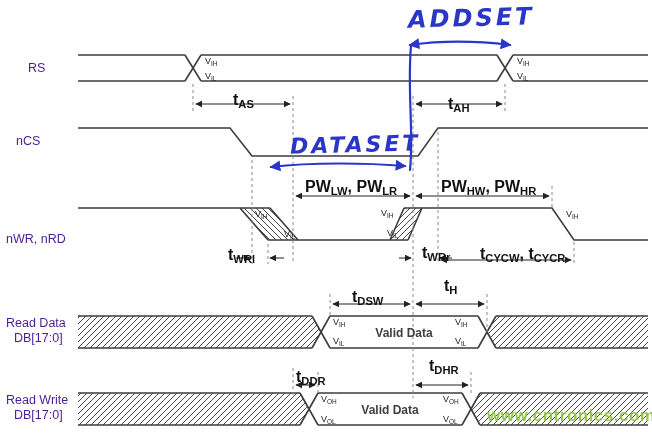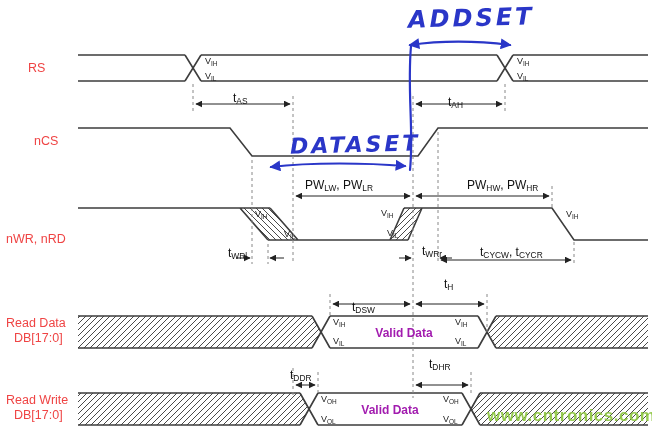--- a/index.html
+++ b/index.html
@@ -3,26 +3,26 @@
 <meta charset="utf-8">
 <style>
   :root{
     --signal:#3d3d3d; --annotation:#2a36c8; --watermark:#8CC63E;
     --hatch:#4a4a4a; --measure:#222222; --dashed:#888888;
   }
   body{margin:0;background:#ffffff;}
   .stage{position:relative;width:652px;height:436px;background:#fff;overflow:hidden;
          font-family:"Liberation Sans",sans-serif;}
   .stage svg{position:absolute;left:0;top:0;}
-  .lbl{position:absolute;font-size:12.5px;color:#ef4444;white-space:nowrap;}
+  .lbl{position:absolute;font-size:12.5px;color:#4c1d95;white-space:nowrap;}
   .lvl{position:absolute;font-size:9px;color:#1c1c1c;white-space:nowrap;line-height:1;}
   .lvl sub{font-size:0.72em;vertical-align:-0.25em;}
-  .tlbl{position:absolute;font-size:12px;color:#111;white-space:nowrap;line-height:1;}
+  .tlbl{position:absolute;font-size:16px;color:#111;white-space:nowrap;line-height:1;font-weight:bold;}
   .tlbl sub{font-size:0.7em;vertical-align:-0.25em;letter-spacing:0;}
-  .valid{position:absolute;transform:translate(-50%,-50%);font-weight:700;font-size:12px;color:#a21caf;}
+  .valid{position:absolute;transform:translate(-50%,-50%);font-weight:700;font-size:12px;color:#404040;}
   .anno{position:absolute;color:var(--annotation);font-style:italic;font-weight:700;
         letter-spacing:3px;font-family:"DejaVu Sans",sans-serif;transform:rotate(-1.5deg);}
   .anno.addset{font-size:24px;}
   .anno.dataset{font-size:22px;}
   .watermark{position:absolute;color:var(--watermark);font-weight:700;font-size:17px;
              letter-spacing:0.5px;opacity:0.9;}
 </style>
 </head>
 <body>
 
@@ -106,21 +106,21 @@
     </g>
 
     <g stroke="var(--annotation)" stroke-width="2.2" fill="none" stroke-linecap="round">
       <path d="M410,45 C445,40 478,41 510,45" marker-start="url(#arrB)" marker-end="url(#arrB)"></path>
       <path d="M411,46 C407,92 414,130 410,170"></path>
       <path d="M271,167 C312,162 368,163 405,166" marker-start="url(#arrB)" marker-end="url(#arrB)"></path>
     </g>
   </svg>
 
   <div class="lbl" style="left:28px;top:61px">RS</div>
-  <div class="lbl" style="left:34px;top:134px">nCS</div>
+  <div class="lbl" style="left:16px;top:134px">nCS</div>
   <div class="lbl" style="left:6px;top:232px">nWR, nRD</div>
   <div class="lbl" style="left:6px;top:316px">Read Data</div>
   <div class="lbl" style="left:14px;top:331px">DB[17:0]</div>
   <div class="lbl" style="left:6px;top:393px">Read Write</div>
   <div class="lbl" style="left:14px;top:408px">DB[17:0]</div>
 
   <div class="lvl" style="left:205px;top:57px"><span>V</span><sub>IH</sub></div>
   <div class="lvl" style="left:205px;top:72px"><span>V</span><sub>IL</sub></div>
   <div class="lvl" style="left:517px;top:57px"><span>V</span><sub>IH</sub></div>
   <div class="lvl" style="left:517px;top:72px"><span>V</span><sub>IL</sub></div>
@@ -137,27 +137,27 @@
   <div class="lvl" style="left:455px;top:337px"><span>V</span><sub>IL</sub></div>
 
   <div class="lvl" style="left:321px;top:395px"><span>V</span><sub>OH</sub></div>
   <div class="lvl" style="left:321px;top:415px"><span>V</span><sub>OL</sub></div>
   <div class="lvl" style="left:443px;top:395px"><span>V</span><sub>OH</sub></div>
   <div class="lvl" style="left:443px;top:415px"><span>V</span><sub>OL</sub></div>
 
   <div class="tlbl" style="left:233px;top:92px"><span>t</span><sub>AS</sub></div>
   <div class="tlbl" style="left:448px;top:96px"><span>t</span><sub>AH</sub></div>
   <div class="tlbl" style="left:305px;top:179px"><span>PW</span><sub>LW</sub><span>, PW</span><sub>LR</sub></div>
-  <div class="tlbl" style="left:467px;top:179px"><span>PW</span><sub>HW</sub><span>, PW</span><sub>HR</sub></div>
+  <div class="tlbl" style="left:441px;top:179px"><span>PW</span><sub>HW</sub><span>, PW</span><sub>HR</sub></div>
   <div class="tlbl" style="left:228px;top:247px"><span>t</span><sub>WRl</sub></div>
   <div class="tlbl" style="left:422px;top:245px"><span>t</span><sub>WRr</sub></div>
   <div class="tlbl" style="left:480px;top:246px"><span>t</span><sub>CYCW</sub><span>, t</span><sub>CYCR</sub></div>
-  <div class="tlbl" style="left:352px;top:301px"><span>t</span><sub>DSW</sub></div>
+  <div class="tlbl" style="left:352px;top:289px"><span>t</span><sub>DSW</sub></div>
   <div class="tlbl" style="left:444px;top:278px"><span>t</span><sub>H</sub></div>
-  <div class="tlbl" style="left:290px;top:369px"><span>t</span><sub>DDR</sub></div>
+  <div class="tlbl" style="left:296px;top:369px"><span>t</span><sub>DDR</sub></div>
   <div class="tlbl" style="left:429px;top:358px"><span>t</span><sub>DHR</sub></div>
 
   <div class="valid" style="left:404px;top:333px">Valid Data</div>
   <div class="valid" style="left:390px;top:410px">Valid Data</div>
 
   <div class="anno addset" style="left:408px;top:4px">ADDSET</div>
   <div class="anno dataset" style="left:290px;top:132px">DATASET</div>
 
   <div class="watermark" style="left:487px;top:406px">www.cntronics.com</div>
 

